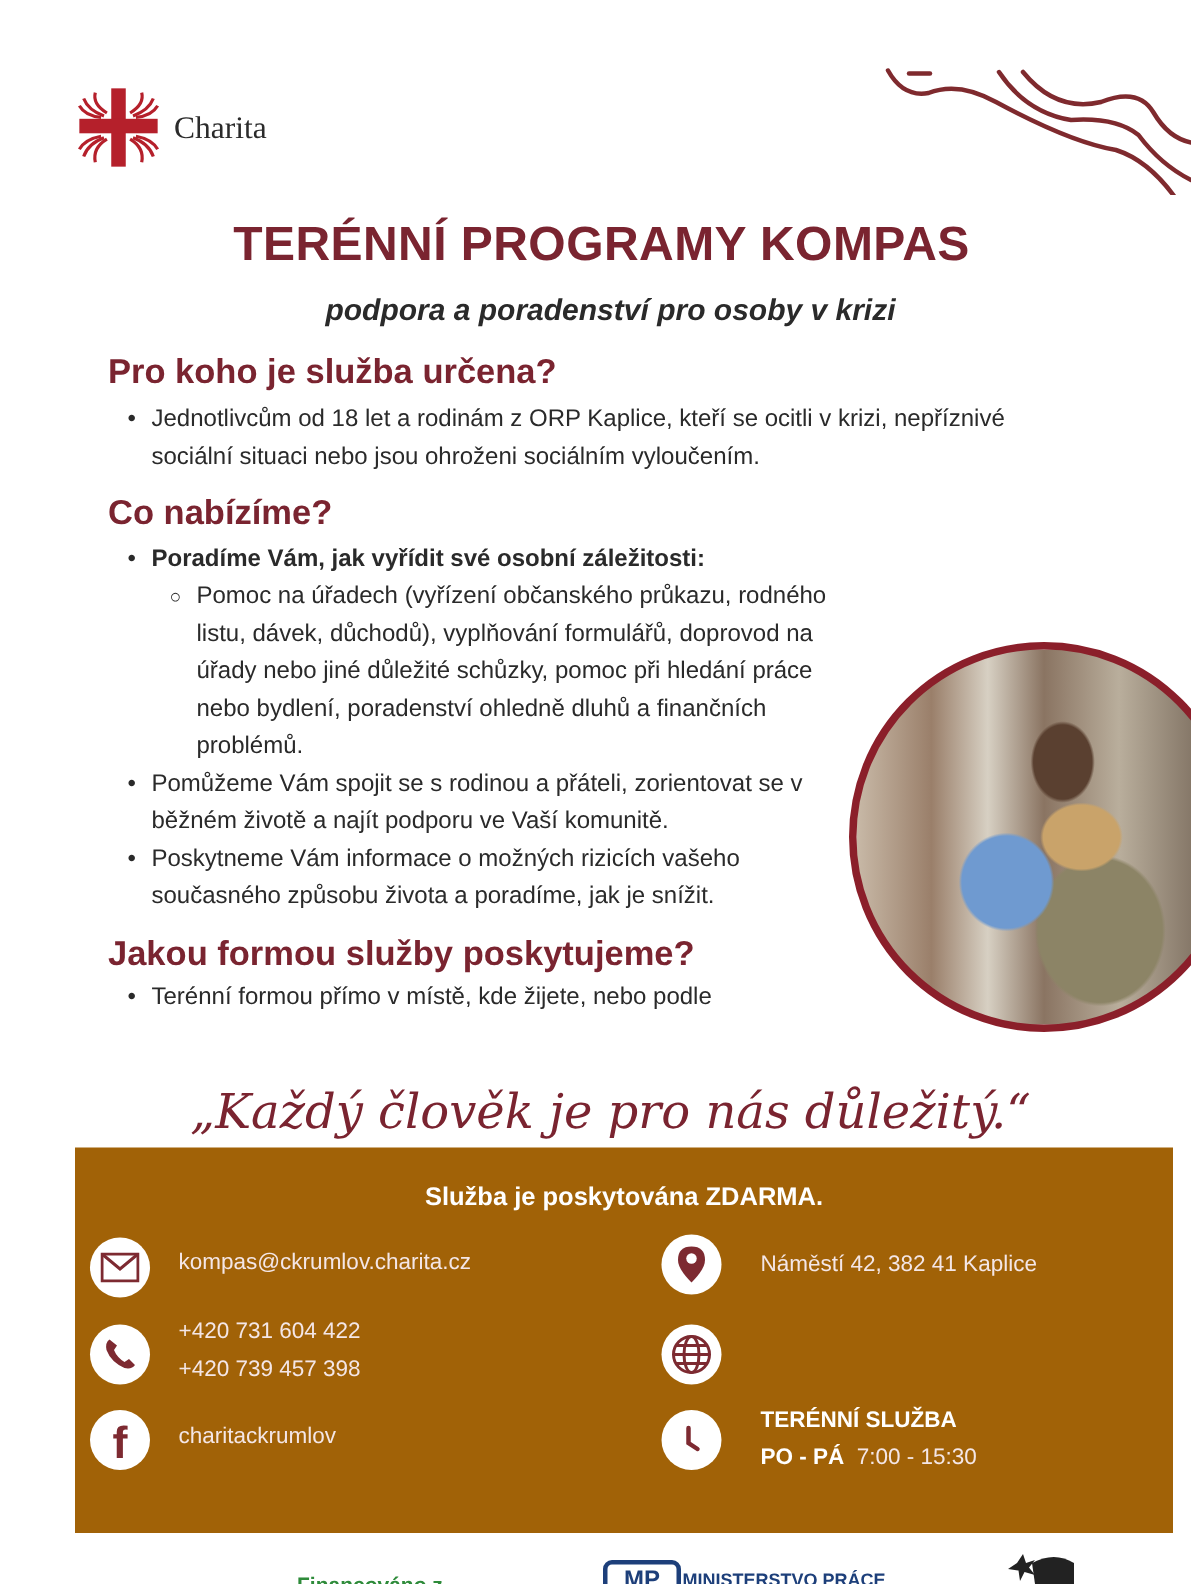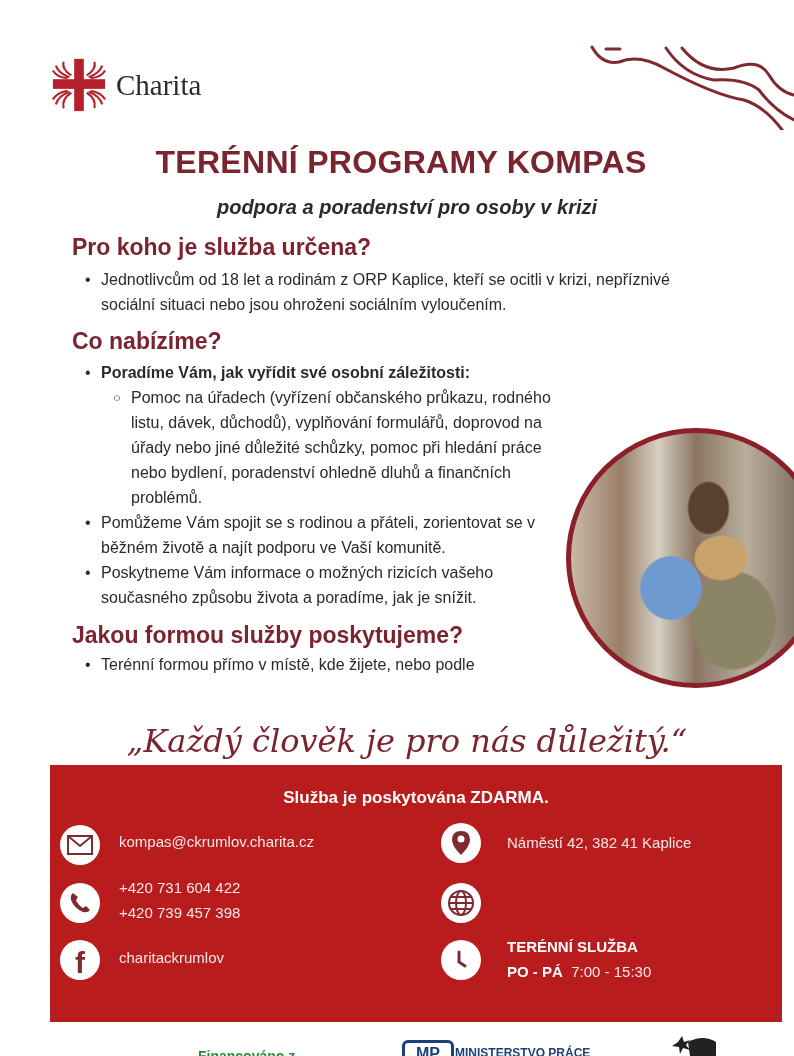--- a/index.html
+++ b/index.html
@@ -5,21 +5,21 @@
   html, body { margin: 0; padding: 0; }
   body {
     width: 794px; height: 1056px; overflow: hidden; position: relative;
     background: #ffffff; color: #2a2a2a;
     font-family: "Liberation Sans", "DejaVu Sans", sans-serif;
   }
   .abs { position: absolute; }
   
   .logo { left: 50px; top: 56px; display: flex; align-items: center; }
   .logo-mark { width: 58px; height: 58px; margin-right: 8px; }
-  .logo-text { font-family: "Liberation Serif", "DejaVu Serif", serif; color: #2b2b2b; font-size: 29px; line-height: 30px; }
+  .logo-text { font-family: "Liberation Serif", "DejaVu Serif", serif; color: #2b2b2b; font-size: 21px; line-height: 30px; }
   
   .swirl { right: 0; top: 20px; width: 240px; height: 110px; }
   
   .title { left: 4px; width: 794px; top: 144px; text-align: center; font-weight: bold; font-size: 32px; color: #7a2430; letter-spacing: 0.3px; }
   .subtitle { left: 0; width: 794px; top: 196px; text-align: center; font-weight: bold; font-style: italic; font-size: 20px; color: #2a2a2a; padding-left: 20px; box-sizing: border-box; }
   h2.sec { position: absolute; margin: 0; font-size: 23px; color: #7a2430; font-weight: bold; left: 72px; }
   .bul { position: absolute; font-size: 16px; line-height: 25px; color: #2a2a2a; }
   .bul .dot { position: absolute; left: -16px; top: 0; }
   .circ { position: absolute; left: -18px; top: 0; font-size: 13px; }
   b { font-weight: bold; }
@@ -27,21 +27,21 @@
   .photo { left: 566px; top: 428px; width: 250px; height: 250px; border-radius: 50%; border: 5px solid #8b1f2a; overflow: hidden;
     background:
       radial-gradient(ellipse at 55% 30%, #5a4030 0 10%, transparent 11%),
       radial-gradient(ellipse at 60% 50%, #c9a36a 0 12%, transparent 13%),
       radial-gradient(ellipse at 40% 62%, #6f9ad0 0 14%, transparent 15%),
       radial-gradient(ellipse at 65% 75%, #8c8466 0 18%, transparent 19%),
       linear-gradient(90deg, #c8b9a7 0%, #9a7f6a 20%, #d7d0c3 35%, #8a7462 50%, #b9ae9c 70%, #6a5a4c 100%);
   }
   .quote { left: 0; width: 794px; top: 722px; text-align: center; font-family: "DejaVu Serif", serif; font-style: italic; font-size: 32px; color: #7a2430; padding-left: 20px; box-sizing: border-box; }
   
-  .panel { left: 50px; top: 765px; width: 732px; height: 257px; background: #b91c1c; color: #f6eaea; }
+  .panel { left: 50px; top: 765px; width: 732px; height: 257px; background: #a16207; color: #f6eaea; }
   .panel-head { position: absolute; left: 0; width: 100%; top: 23px; text-align: center; font-weight: bold; font-size: 17px; color: #ffffff; }
   .ico { position: absolute; width: 40px; height: 40px; border-radius: 50%; background: #fff; display: flex; align-items: center; justify-content: center; }
   .ptxt { position: absolute; font-size: 15px; line-height: 25px; color: #f4e6e6; }
   .ptxt b { color: #fff; }
   
   .blogo { font-weight: bold; font-size: 12px; }
 </style>
 </head>
 <body>
 

